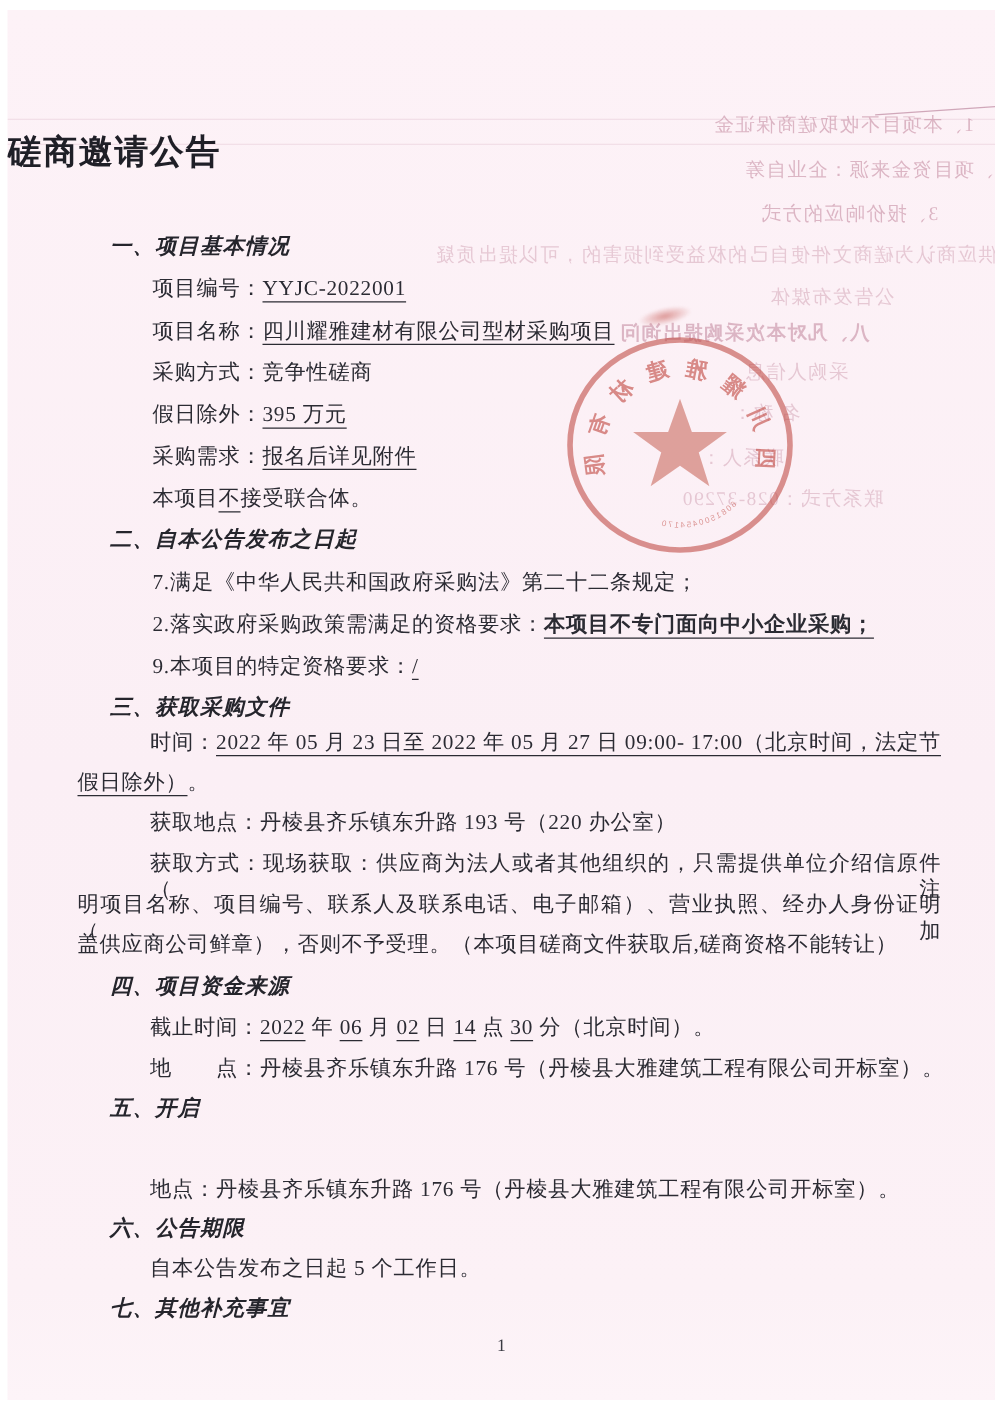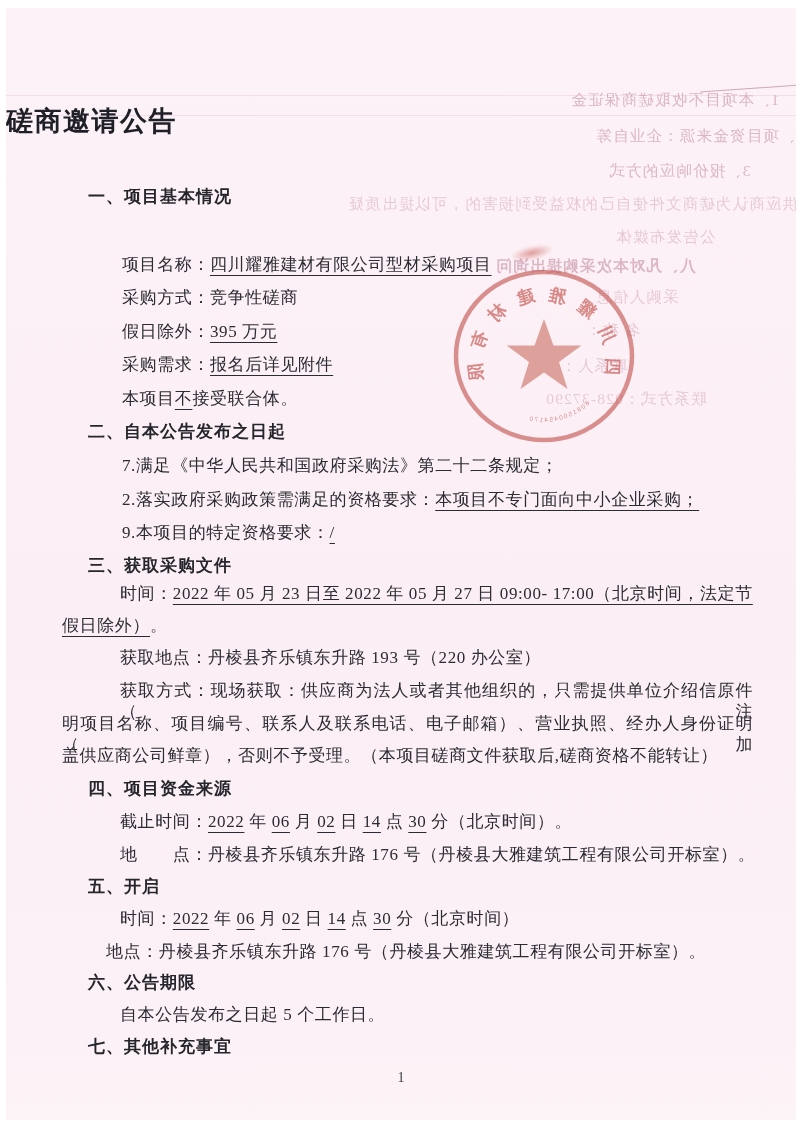--- a/index.html
+++ b/index.html
@@ -17,24 +17,24 @@
   .title{
     position:absolute;top:95px;left:0;width:100%;text-align:left;
     font-size:27px;font-weight:700;letter-spacing:1.5px;color:#1f1f27;
   }
   .line{
     position:absolute;font-size:17px;color:#2b2b33;letter-spacing:.6px;
     white-space:pre;line-height:1.25;
   }
   .h{
     font-family:"Liberation Sans","DejaVu Sans",sans-serif;
-    font-weight:700;color:#25252c;letter-spacing:1px;font-size:17px;
+    font-weight:700;color:#25252c;letter-spacing:1px;font-size:17px;font-style:italic;
   }
   .u{text-decoration:underline;text-underline-offset:4.5px;text-decoration-thickness:1.2px;}
-  .bold{font-weight:400;}
+  .bold{font-weight:700;}
   .slash{padding-right:6px;}
   .fill{white-space:normal;text-align:justify;text-align-last:justify;}
   .pagenum{
     position:absolute;top:1062px;left:0;width:100%;text-align:center;
     font-size:14px;color:#3a3a42;
   }
   .ghost{
     position:absolute;transform:scaleX(-1);color:#bc7b93;opacity:.5;
     filter:blur(.5px);font-size:15.5px;letter-spacing:1.2px;white-space:pre;
   }
@@ -67,20 +67,21 @@
   <div class="ghost dim" style="top:219px;left:609px">公告发布媒体</div>
   <div class="ghost gbold" style="top:248px;left:489px">八、凡对本次采购提出询问</div>
   <div class="ghost dim" style="top:279px;left:589px">采购人信息</div>
   <div class="ghost dim" style="top:312px;left:579px">名 称：</div>
   <div class="ghost dim" style="top:348px;left:554px">联系人：</div>
   <div class="ghost dim" style="top:381px;left:539px">联系方式：028-37290</div>
 
   <div class="title">磋商邀请公告</div>
 
   <div class="line h" style="top:178px;left:82px">一、项目基本情况</div>
+  <div class="line" style="top:212px;left:116px"><span>项目编号：</span><span class="u">YYJC-2022001</span></div>
   <div class="line" style="top:246px;left:116px"><span>项目名称：</span><span class="u">四川耀雅建材有限公司型材采购项目</span></div>
   <div class="line" style="top:279px;left:116px"><span>采购方式：</span><span>竞争性磋商</span></div>
   <div class="line" style="top:313px;left:116px"><span>假日除外：</span><span class="u">395 万元</span></div>
   <div class="line" style="top:346px;left:116px"><span>采购需求：</span><span class="u">报名后详见附件</span></div>
   <div class="line" style="top:380px;left:116px"><span>本项目</span><span class="u">不</span><span>接受联合体。</span></div>
 
   <div class="line h" style="top:413px;left:82px">二、自本公告发布之日起</div>
   <div class="line" style="top:447px;left:116px">7.满足《中华人民共和国政府采购法》第二十二条规定；</div>
   <div class="line" style="top:481px;left:116px"><span>2.落实政府采购政策需满足的资格要求：</span><span class="u bold">本项目不专门面向中小企业采购；</span></div>
   <div class="line" style="top:514px;left:116px"><span>9.本项目的特定资格要求：</span><span class="u slash">/</span></div>
@@ -91,22 +92,21 @@
   <div class="line" style="top:639px;left:114px">获取地点：丹棱县齐乐镇东升路 193 号（220 办公室）</div>
   <div class="line fill" style="top:705px;left:56px;width:691px">明项目名称、项目编号、联系人及联系电话、电子邮箱）、营业执照、经办人身份证明（加</div>
   <div class="line fill" style="top:672px;left:114px;width:633px">获取方式：现场获取：供应商为法人或者其他组织的，只需提供单位介绍信原件（注</div>
   <div class="line" style="top:737px;left:56px">盖供应商公司鲜章），否则不予受理。（本项目磋商文件获取后,磋商资格不能转让）</div>
 
   <div class="line h" style="top:770px;left:82px">四、项目资金来源</div>
   <div class="line" style="top:803px;left:114px"><span>截止时间：</span><span class="u">2022</span><span> 年 </span><span class="u">06</span><span> 月 </span><span class="u">02</span><span> 日 </span><span class="u">14</span><span> 点 </span><span class="u">30</span><span> 分（北京时间）。</span></div>
   <div class="line" style="top:836px;left:114px">地　　点：丹棱县齐乐镇东升路 176 号（丹棱县大雅建筑工程有限公司开标室）。</div>
 
   <div class="line h" style="top:868px;left:82px">五、开启</div>
-  <div class="line" style="top:900px;left:114px"><span>时间：</span><span class="u">2022</span><span> 年 </span><span class="u">06</span><span> 月 </span><span class="u">02</span><span> 日 </span><span class="u">14</span><span> 点 </span><span class="u">30</span><span> 分（北京时间）</span></div>
-  <div class="line" style="top:933px;left:100px">地点：丹棱县齐乐镇东升路 176 号（丹棱县大雅建筑工程有限公司开标室）。</div>
+  <div class="line" style="top:933px;left:114px">地点：丹棱县齐乐镇东升路 176 号（丹棱县大雅建筑工程有限公司开标室）。</div>
 
   <div class="line h" style="top:964px;left:82px">六、公告期限</div>
   <div class="line" style="top:996px;left:114px">自本公告发布之日起 5 个工作日。</div>
 
   <div class="line h" style="top:1028px;left:82px">七、其他补充事宜</div>
 
   <div class="fleck"></div>
 
   <svg class="stamp" width="190" height="182" viewBox="0 0 190 182">
     <g transform="scale(-1 1) translate(-190 0)" opacity="0.82">

